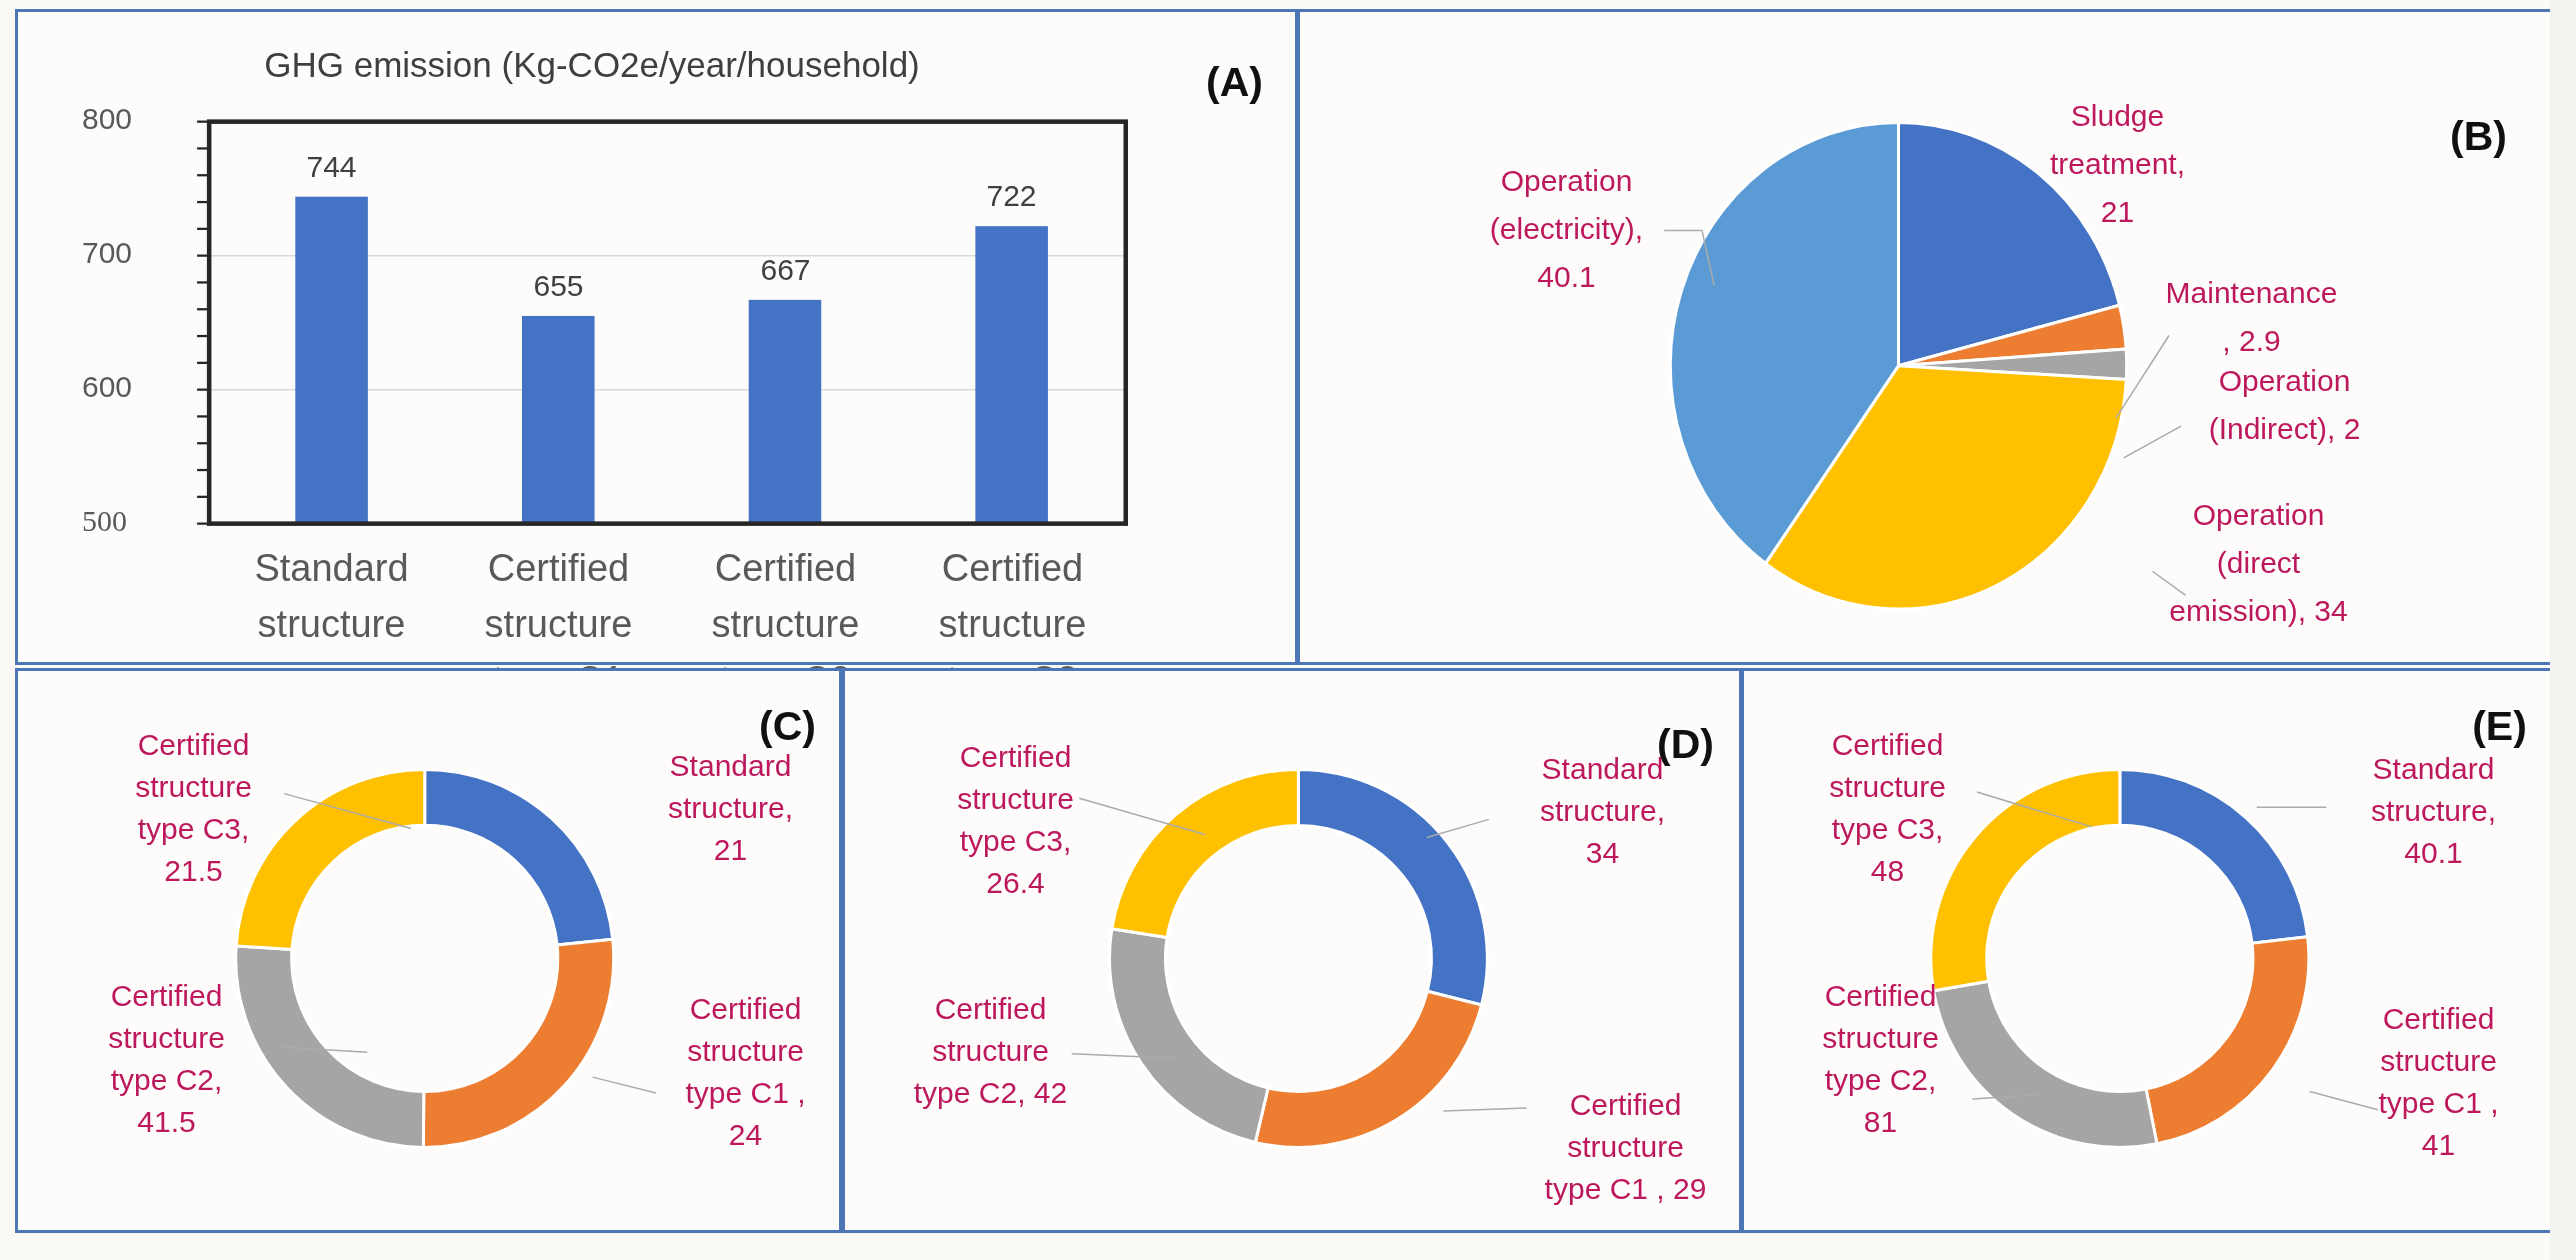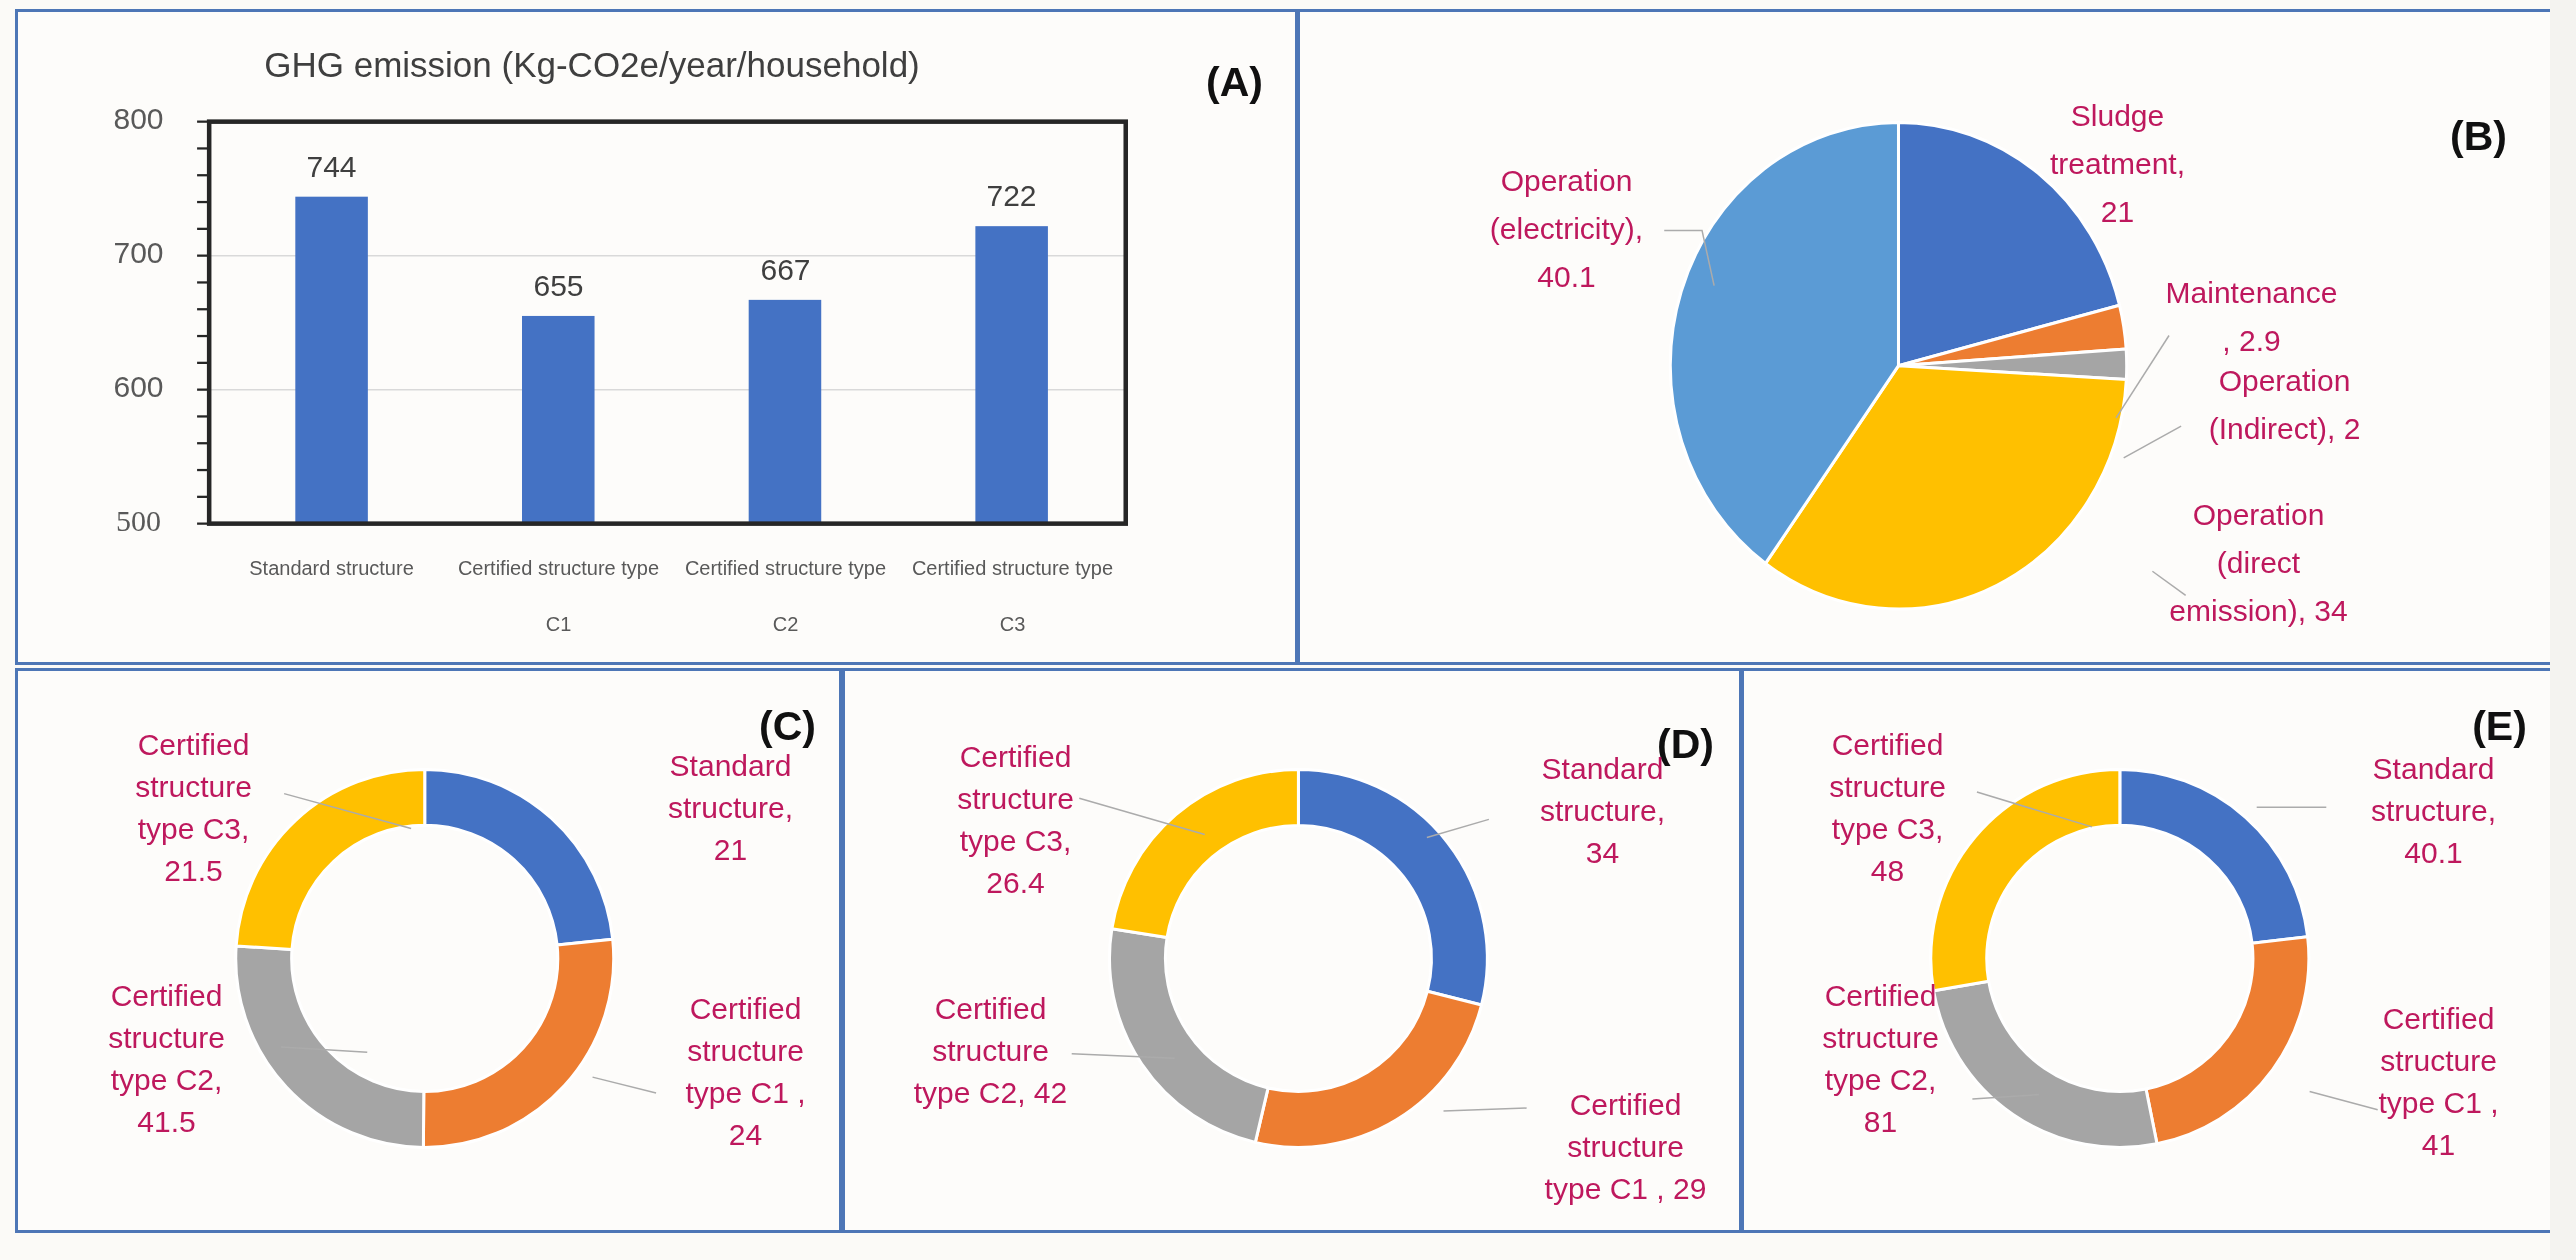--- a/index.html
+++ b/index.html
@@ -4,23 +4,23 @@
 <style>
   html,body{margin:0;padding:0;background:#f4f3f0;font-family:"Liberation Sans",sans-serif;}
   .figure{position:relative;width:2550px;height:1260px;background:#fbfaf7;overflow:hidden;}
   .panel{position:absolute;border:3px solid #4d76b6;background:#fdfcfa;box-sizing:border-box;}
   svg.canvas{position:absolute;left:0;top:0;display:block;}
   .panel-letter{position:absolute;font-weight:bold;font-size:41px;color:#101010;text-align:center;width:181px;}
   .chart-title{position:absolute;left:98px;top:33px;width:952px;text-align:center;
                font-size:35px;color:#3f3f3f;}
   .slice-label{position:absolute;width:227px;font-size:30px;line-height:42px;color:#be185d;text-align:center;}
   .lh-big .slice-label{line-height:48px;}
-  .tick-label{position:absolute;width:113px;font-size:30px;color:#595959;text-align:center;}
+  .tick-label{position:absolute;width:113px;font-size:30px;color:#595959;text-align:left;}
   .value-label{position:absolute;width:151px;font-size:30px;color:#3f3f3f;text-align:center;}
-  .cat-label{position:absolute;width:227px;font-size:20px;line-height:56px;color:#595959;text-align:center;}
+  .cat-label{position:absolute;width:227px;font-size:38px;line-height:56px;color:#595959;text-align:center;}
 </style>
 </head>
 <body>
 
 <div class="figure">
 
   <div class="panel" id="panel-A" style="left: 15px; top: 9px; width: 1283px; height: 656px;">
     <svg class="canvas" id="svg-A" width="1277" height="650" viewBox="0 0 1690 860">
         <line x1="253" y1="499.6666666666667" x2="1466" y2="499.6666666666667" stroke="#D9D9D9" stroke-width="2"></line>
         <line x1="253" y1="322.33333333333337" x2="1466" y2="322.33333333333337" stroke="#D9D9D9" stroke-width="2"></line>

